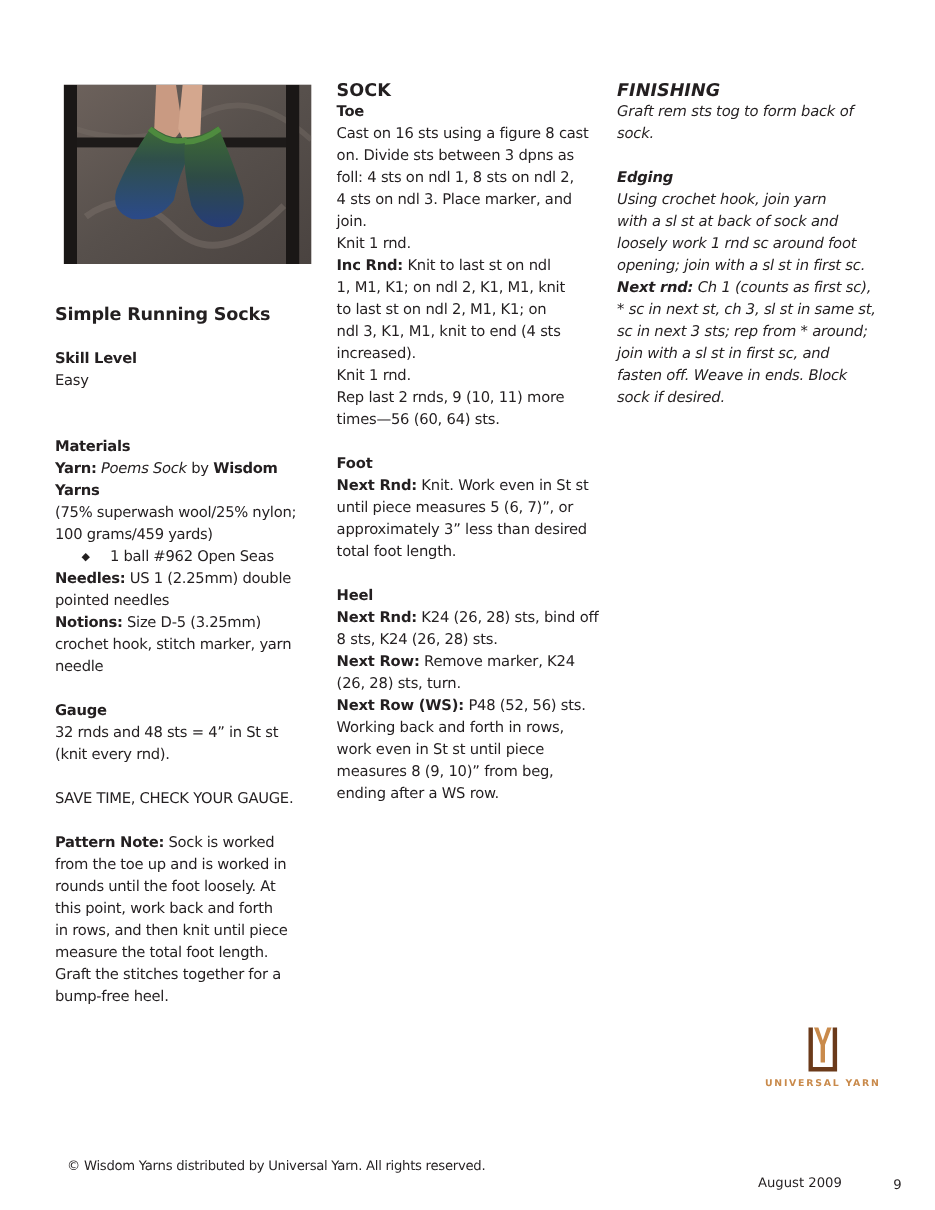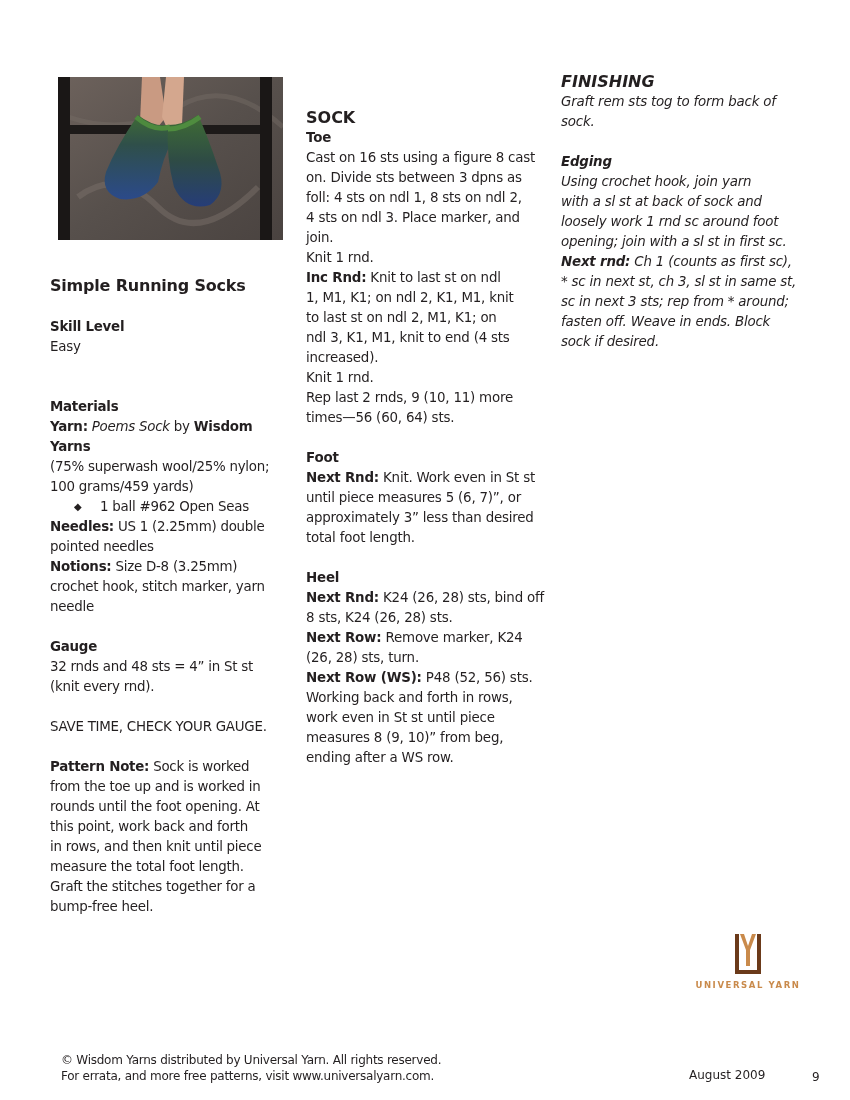--- a/index.html
+++ b/index.html
@@ -14,21 +14,21 @@
       overflow: hidden;
       font-family: "DejaVu Sans", sans-serif;
       color: #231f20;
     }
     .col {
       position: absolute;
       font-size: 13.4px;
       line-height: 20px;
       letter-spacing: -0.2px;
     }
-    .col-2 { left: 306px; top: 72px; width: 245px; margin-top: 36px; }
+    .col-2 { left: 306px; top: 72px; width: 245px; }
     .col-3 { left: 561px; top: 72px; width: 250px; font-style: italic; }
 
     .photo {
       position: absolute;
       left: 58px;
       top: 77px;
       width: 225px;
       height: 163px;
       overflow: hidden;
       background: #5a524e;
@@ -163,37 +163,37 @@
     <div class="sub">Materials</div>
     <div><span class="b">Yarn:</span><span class="i"> Poems Sock</span><span> by </span><span class="b">Wisdom Yarns</span></div>
     <div>(75% superwash wool/25% nylon;</div>
     <div>100 grams/459 yards)</div>
     <div class="bullet-row">
       <span class="bullet">◆</span>
       <span class="bullet-text">1 ball #962 Open Seas</span>
     </div>
     <div><span class="b">Needles:</span><span> US 1 (2.25mm) double</span></div>
     <div>pointed needles</div>
-    <div><span class="b">Notions:</span><span> Size D-8 (3.25mm)</span></div>
+    <div><span class="b">Notions:</span><span> Size D-5 (3.25mm)</span></div>
     <div>crochet hook, stitch marker, yarn</div>
     <div>needle</div>
   </div>
   <div class="gap"></div>
   <div>
     <div class="sub">Gauge</div>
     <div>32 rnds and 48 sts = 4” in St st</div>
     <div>(knit every rnd).</div>
     <div class="gap"></div>
     <div>SAVE TIME, CHECK YOUR GAUGE.</div>
   </div>
   <div class="gap"></div>
   <div>
     <div><span class="b">Pattern Note:</span><span> Sock is worked</span></div>
     <div>from the toe up and is worked in</div>
-    <div>rounds until the foot opening. At</div>
+    <div>rounds until the foot loosely. At</div>
     <div>this point, work back and forth</div>
     <div>in rows, and then knit until piece</div>
     <div>measure the total foot length.</div>
     <div>Graft the stitches together for a</div>
     <div>bump-free heel.</div>
   </div>
 </div>
 
 <div class="col col-2">
   <div class="section-title">SOCK</div>
@@ -244,33 +244,33 @@
   <div class="gap"></div>
   <div>
     <div class="sub">Edging</div>
     <div>Using crochet hook, join yarn</div>
     <div>with a sl st at back of sock and</div>
     <div>loosely work 1 rnd sc around foot</div>
     <div>opening; join with a sl st in first sc.</div>
     <div><span class="b">Next rnd:</span><span> Ch 1 (counts as first sc),</span></div>
     <div>* sc in next st, ch 3, sl st in same st,</div>
     <div>sc in next 3 sts; rep from * around;</div>
+    <div>join with a sl st in first sc, and</div>
     <div>fasten off.  Weave in ends. Block</div>
     <div>sock if desired.</div>
   </div>
 </div>
 
 <div class="logo">
   <svg width="110" height="46" viewBox="0 0 110 46">
 
     <path d="M42 2 L46 2 L46 38 L64 38 L64 2 L68 2 L68 42 L42 42 Z" fill="#6b3a1a"></path>
 
     <path d="M47 2 L51 2 L55 14 L59 2 L63 2 L57 18 L57 34 L53 34 L53 18 Z" fill="#c98a4b"></path>
   </svg>
   <div class="logo-text">UNIVERSAL YARN</div>
 </div>
 
 <div class="footer-left">
   <div>© Wisdom Yarns distributed by Universal Yarn. All rights reserved.</div>
-  <div>For errata, and more free patterns, visit www.universalyarn.com.</div>
 </div>
 <div class="footer-date">August 2009</div>
 <div class="footer-page">9</div>
 
 </body></html>

